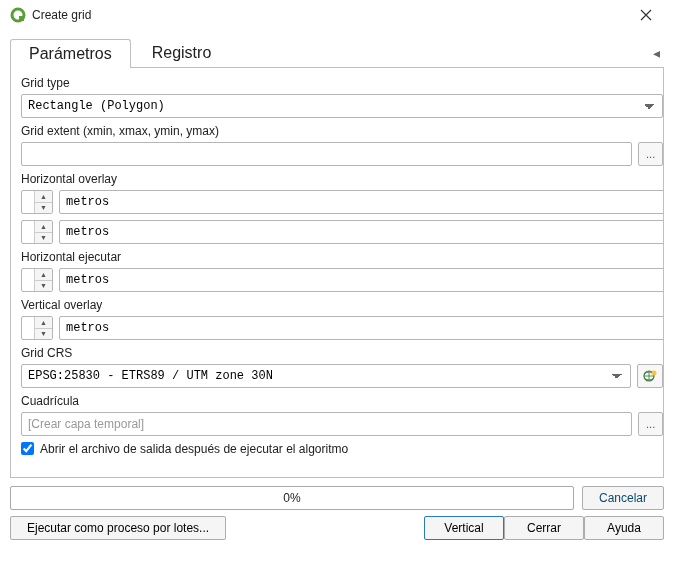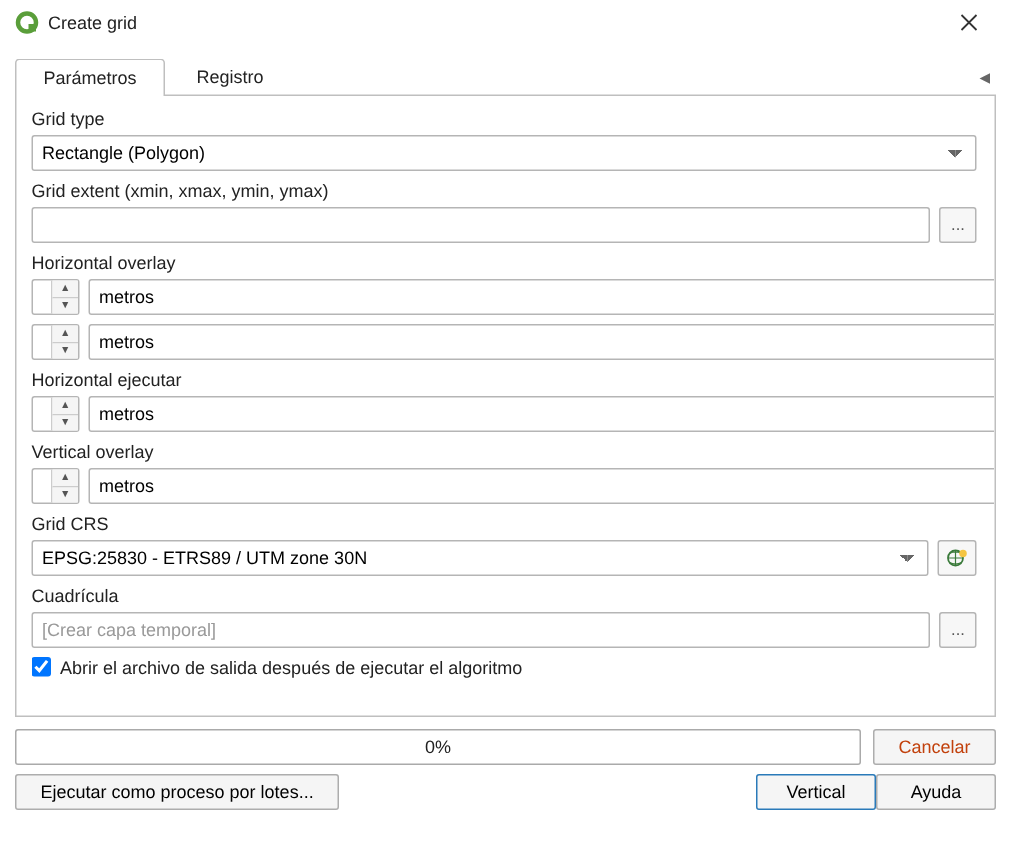--- a/index.html
+++ b/index.html
@@ -6,43 +6,43 @@
 body { font-family: "Segoe UI", Tahoma, sans-serif; font-size: 12px; background: #fff; color: #222; }
 .dialog { width: 674px; height: 550px; background: #fff; position: relative; display: flex; flex-direction: column; }
 .titlebar { height: 30px; display: flex; align-items: center; padding: 0 8px 0 10px; }
 .app-icon svg { width: 16px; height: 16px; display: block; }
 .title { margin-left: 6px; font-size: 12px; }
 .title-spacer { flex: 1; }
 .close-btn { width: 40px; height: 28px; display: flex; align-items: center; justify-content: center; cursor: pointer; }
 .close-btn svg { width: 12px; height: 12px; }
 .body { flex: 1; padding: 8px 10px 10px 10px; display: flex; flex-direction: column; }
 .tabbar { display: flex; border-bottom: 1px solid #bfbfbf; position: relative; }
-.tab { padding: 5px 18px; border: 1px solid transparent; border-bottom: none; font-size: 12px; cursor: pointer; margin-right: 2px; border-top-left-radius: 3px; border-top-right-radius: 3px; }
+.tab { padding: 5px 18px; border: 1px solid transparent; border-bottom: none; font-size: 16px; cursor: pointer; margin-right: 2px; border-top-left-radius: 3px; border-top-right-radius: 3px; }
 .tab.active { border-color: #bfbfbf; background: #fff; position: relative; top: 1px; }
 .collapse-arrow { margin-left: auto; align-self: center; padding: 0 4px; color: #666; cursor: pointer; font-size: 14px; }
-.panel { border: 1px solid #bfbfbf; border-top: none; padding: 8px 12px 10px 10px; flex: 1; overflow: auto; }
+.panel { border: 1px solid #bfbfbf; border-top: none; padding: 8px 0 10px 10px; flex: 1; overflow: auto; }
 .form-row { margin-bottom: 6px; }
 .label { font-size: 12px; margin-bottom: 4px; display: block; }
 .hline { display: flex; gap: 6px; align-items: stretch; }
 select.combo, input.txt { width: 100%; height: 24px; border: 1px solid #b5b5b5; background: #fff; font-size: 12px; padding: 0 22px 0 6px; font-family: inherit; border-radius: 2px; }
-select.combo { appearance: none; background-image: linear-gradient(45deg, transparent 50%, #666 50%), linear-gradient(135deg, #666 50%, transparent 50%); background-position: calc(100% - 13px) 9px, calc(100% - 8px) 9px; background-size: 5px 5px, 5px 5px; background-repeat: no-repeat; }
+select.combo { appearance: none; background-image: linear-gradient(45deg, transparent 50%, #666 50%), linear-gradient(135deg, #666 50%, transparent 50%); background-position: calc(100% - 13px) 9px, calc(100% - 8px) 9px; background-size: 5px 5px, 5px 5px; background-repeat: no-repeat; font-family: Liberation Mono, monospace; }
 .spin-wrap { position: relative; flex: 1; }
 .spin-wrap input { padding-right: 24px; }
 .spinbtns { position: absolute; right: 1px; top: 1px; bottom: 1px; width: 18px; display: flex; flex-direction: column; border-left: 1px solid #ccc; }
 .spinbtns div { flex: 1; display: flex; align-items: center; justify-content: center; font-size: 7px; color: #555; cursor: pointer; background: #f5f5f5; }
 .spinbtns div:first-child { border-bottom: 1px solid #ccc; }
 .unit-combo { width: 72px; flex: none; }
 .iconbtn { width: 26px; height: 24px; border: 1px solid #b5b5b5; background: #f7f7f7; display: flex; align-items: center; justify-content: center; cursor: pointer; border-radius: 2px; font-size: 11px; color: #555; }
 input.txt::placeholder { color: #999; font-style: normal; }
 .check-row { display: flex; gap: 6px; margin-top: 6px; }
 .check-row input { width: 13px; height: 13px; }
 .progress-row { display: flex; gap: 8px; align-items: stretch; margin: 8px 0 6px 0; }
 .progress { flex: 1; height: 24px; border: 1px solid #aaa; position: relative; display: flex; align-items: center; justify-content: center; font-size: 12px; border-radius: 2px; }
 .btn { height: 24px; border: 1px solid #adadad; background: #f5f5f5; padding: 0 16px; font-size: 12px; cursor: pointer; border-radius: 2px; font-family: inherit; min-width: 80px; }
-.btn:disabled { color: #c2410c; }
+.btn:disabled { color: #0c4a6e; }
 .btn.primary { border-color: #2a7ab9; }
 .footer-row { display: flex; gap: 0; align-items: flex-start; }
 .footer-spacer { flex: 1; }
 .crs-btn svg { width: 16px; height: 16px; }
 </style>
 </head>
 <body>
 
 <div class="dialog">
   <div class="titlebar">
@@ -171,16 +171,17 @@
       <div class="progress">
         <span>0%</span>
       </div>
       <button class="btn" disabled="">Cancelar</button>
     </div>
 
     <div class="footer-row">
       <button class="btn" style="min-width:0">Ejecutar como proceso por lotes...</button>
       <span class="footer-spacer"></span>
       <button class="btn primary">Vertical</button>
+      <button class="btn">Cerrar</button>
       <button class="btn">Ayuda</button>
     </div>
   </div>
 </div>
 
 </body></html>

